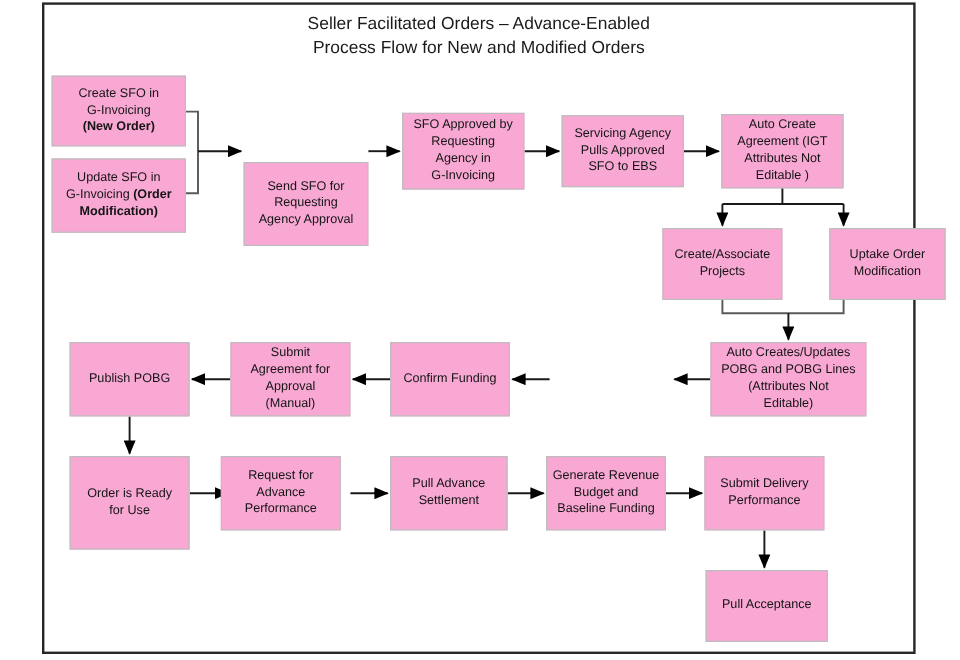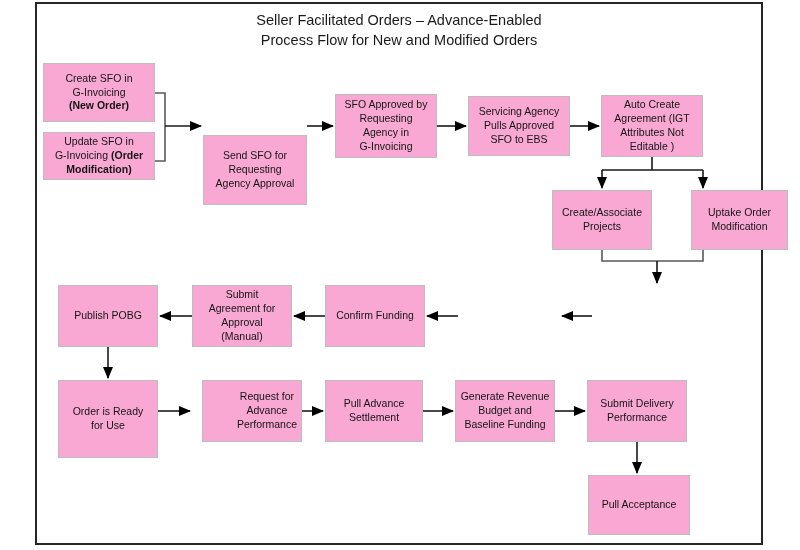--- a/index.html
+++ b/index.html
@@ -59,21 +59,21 @@
     <path d="M555,411 H585" fill="none" stroke="#1a1a1a" stroke-width="1.6" marker-end="url(#ah)"></path>
     <path d="M637,442 V473" fill="none" stroke="#1a1a1a" stroke-width="1.6" marker-end="url(#ah)"></path>
   </svg>
 
   <div class="node" style="left:43px;top:63px;width:112px;height:59px;">
     <span class="lbl"><span>Create SFO in
 G-Invoicing
 </span><b>(New Order)</b></span>
   </div>
 
-  <div class="node" style="left:43px;top:132px;width:112px;height:48px;">
+  <div class="node" style="left:43px;top:132px;width:112px;height:62px;">
     <span class="lbl"><span>Update SFO in
 G-Invoicing </span><b>(Order
 Modification)</b></span>
   </div>
 
   <div class="node" style="left:203px;top:91px;width:104px;height:70px;margin-top:44px;">
     <span class="lbl">Send SFO for
 Requesting
 Agency Approval</span>
   </div>
@@ -101,20 +101,26 @@
   <div class="node" style="left:552px;top:190px;width:100px;height:60px;">
     <span class="lbl">Create/Associate
 Projects</span>
   </div>
 
   <div class="node" style="left:655px;top:190px;width:97px;height:60px;margin-left:36px;">
     <span class="lbl">Uptake Order
 Modification</span>
   </div>
 
+  <div class="node" style="left:592px;top:285px;width:130px;height:62px;">
+    <span class="lbl">Auto Creates/Updates
+POBG and POBG Lines
+(Attributes Not
+Editable)</span>
+  </div>
 
 
   <div class="node" style="left:325px;top:285px;width:100px;height:62px;">
     <span class="lbl">Confirm Funding</span>
   </div>
 
   <div class="node" style="left:192px;top:285px;width:100px;height:62px;">
     <span class="lbl">Submit
 Agreement for
 Approval
@@ -123,21 +129,21 @@
 
   <div class="node" style="left:58px;top:285px;width:100px;height:62px;">
     <span class="lbl">Publish POBG</span>
   </div>
 
   <div class="node" style="left:58px;top:380px;width:100px;height:78px;">
     <span class="lbl">Order is Ready
 for Use</span>
   </div>
 
-  <div class="node" style="left:202px;top:380px;width:100px;height:62px;justify-content:flex-end;">
+  <div class="node" style="left:184px;top:380px;width:100px;height:62px;">
     <span class="lbl">Request for
 Advance
 Performance</span>
   </div>
 
   <div class="node" style="left:325px;top:380px;width:98px;height:62px;">
     <span class="lbl">Pull Advance
 Settlement</span>
   </div>
 

